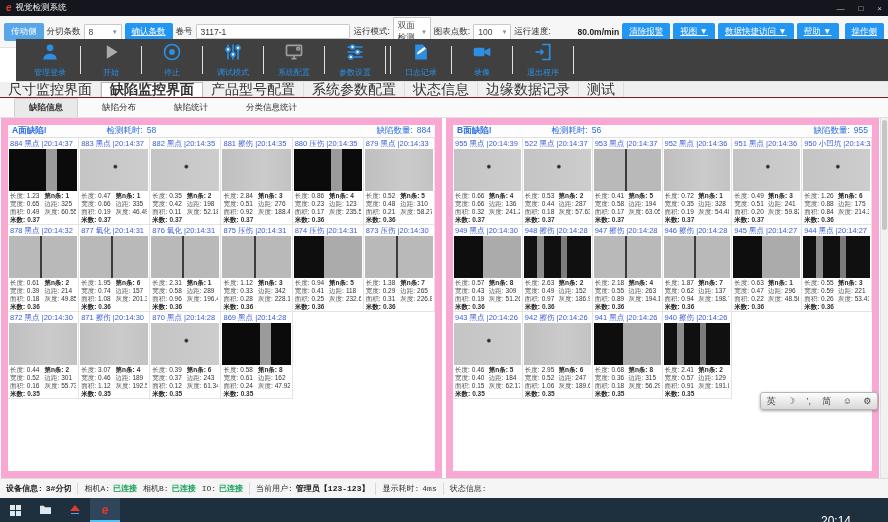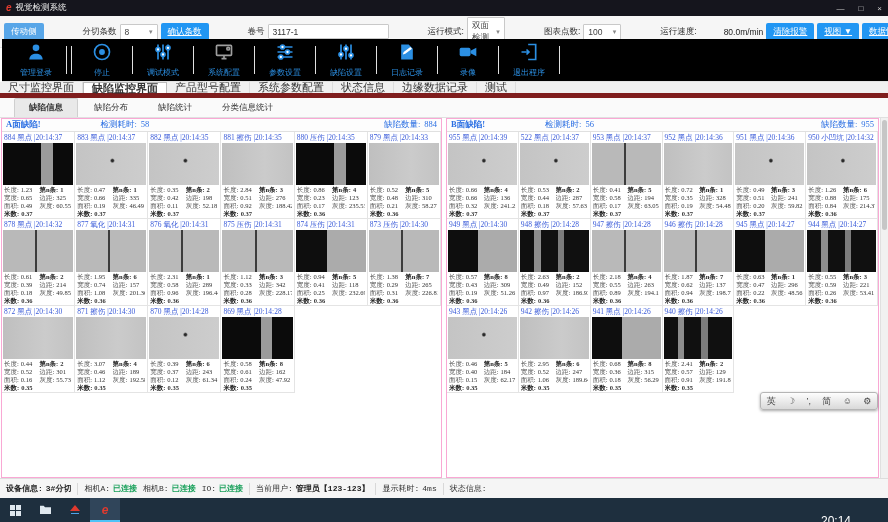--- a/index.html
+++ b/index.html
@@ -11,45 +11,45 @@
   .titlebar { position:absolute; top:0; left:0; right:0; height:16px; background:#15151d; display:flex; align-items:center; padding:0 6px; color:#e8e8e8; font-size:8.5px; }
   .logo { color:#e23a2e; font-weight:bold; font-style:italic; margin-right:4px; font-size:10px; line-height:10px; }
   .winctrl { margin-left:auto; display:flex; gap:14px; color:#cfcfcf; font-size:8px; }
   .winctrl span { cursor:pointer; }
 
   
   .toolbar { position:absolute; top:16px; left:0; right:0; height:32px; background:#f6f6f6; border-bottom:1px solid #e2e2e2; display:flex; align-items:center; gap:3px; padding:0 4px; font-size:8.5px; color:#333; }
   .btn { border:none; border-radius:2px; color:#fff; font-size:8.5px; padding:3px 7px; cursor:pointer; font-family:inherit; white-space:nowrap; }
   .btn-blue { background:#2196f3;text-decoration:underline; }
   .btn-light { background:#58a6e8; }
-  .lbl { white-space:nowrap; color:#333;margin-left:36px; }
+  .lbl { white-space:nowrap; color:#333; }
   .dd { background:#fff; border:1px solid #c9c9c9; border-radius:1px; padding:2px 4px; min-width:38px; display:flex; align-items:center; justify-content:space-between; gap:6px; font-size:8.5px; color:#444; cursor:pointer; }
   .dd::after { content:"▾"; color:#888; font-size:7px; }
   .inp { border:1px solid #c9c9c9; border-radius:1px; height:15px; width:268px; font-size:8.5px; padding:0 4px; color:#333; font-family:inherit; }
-  .speed { font-weight:normal; color:#222;padding-left:24px; }
+  .speed { font-weight:bold; color:#222;padding-left:24px; }
   .spacer { flex:1; }
 
   
-  .iconbar { position:absolute; top:39px; left:2px; right:0; height:43px; background:#000000; border-bottom:1px solid #e3e3e3; display:flex; align-items:center; padding:0 6px; }
+  .iconbar { position:absolute; top:39px; left:16px; right:0; height:43px; background:#404040; border-bottom:1px solid #e3e3e3; display:flex; align-items:center; padding:0 6px; }
   .tool { display:flex; flex-direction:column; align-items:center; justify-content:center; gap:1px; width:56px; cursor:pointer; }
   .tool svg { width:20px; height:20px; }
   .tool .tlabel { font-size:8px; color:#2b8fe3; white-space:nowrap; }
   .sep { width:1px; height:28px; background:#e0e0e0; margin:0 2px; }
 
   
-  .maintabs { position:absolute; top:82px; left:0; right:0; height:16px; background:#f0f0f0; border-bottom:5px solid #7f1d1d; display:flex; font-size:11px; }
+  .maintabs { position:absolute; top:82px; left:0; right:0; height:16px; background:#f0f0f0; border-bottom:1px solid #7f1d1d; display:flex; font-size:14px; }
   .mtab { padding:2px 8px; color:#333; border-right:1px solid #ddd; display:flex; align-items:center; cursor:pointer; white-space:nowrap; }
   .mtab.active { background:#fff; border:1px solid #bbb; border-bottom:none; font-weight:bold;text-align:center; }
-  .subtabs { position:absolute; top:98px; left:0; right:0; height:20px; background:#fafafa; border-bottom:1px solid #e0e0e0; display:flex; align-items:flex-end; padding-left:14px; font-size:8.5px; gap:2px; }
+  .subtabs { position:absolute; top:98px; left:0; right:0; height:20px; background:#fafafa; border-bottom:1px solid #e0e0e0; display:flex; align-items:flex-end; padding-left:14px; font-size:8.5px; gap:10px; }
   .stab { padding:3px 14px; color:#333; cursor:pointer; white-space:nowrap; }
   .stab.active { background:#e9e9e9; border:1px solid #cfcfcf; border-bottom:none; border-radius:2px 2px 0 0; font-weight:bold; }
 
   
   .content { position:absolute; top:118px; left:0; right:0; height:360px; background:#fff; }
-  .panel { position:absolute; top:0; bottom:0; border:1px solid #f9a8d4; overflow:hidden;font-family:Liberation Serif, serif; }
+  .panel { position:absolute; top:0; bottom:0; border:7px solid #f9a8d4; overflow:hidden; }
   .panelA { left:1px; width:441px; }
   .panelB { left:446px; width:433px; }
   .phead { height:13px; display:flex; align-items:center; font-size:8.5px; color:#2b6fe3; padding:0 4px; border-bottom:1px solid #e0e0e0; background:#fdfdfd; }
   .ptitle { font-weight:bold; }
   .pstat { margin-left:auto; display:flex; gap:4px; }
   .pstat2 { margin-left:60px; display:flex; gap:4px; }
   .grid { display:grid; grid-template-columns:repeat(6,1fr); grid-auto-rows:87px; }
   .cell { border-right:1px solid #e4e4e4; border-bottom:1px solid #e4e4e4; overflow:hidden; cursor:pointer; }
   .cell-h { height:11px; font-size:7.5px; color:#3a5bd9; padding:1px 2px 0 2px; white-space:nowrap; overflow:hidden; }
   .cell-img { height:42px; margin:0 1px; }
@@ -141,20 +141,26 @@
 
   <div class="iconbar">
     <div class="tool">
       <span><svg viewBox="0 0 24 24" width="20" height="20">
             <circle cx="12" cy="7" r="4" fill="#2b8fe3"></circle>
             <path d="M4 21c0-5 4-7 8-7s8 2 8 7z" fill="#2b8fe3"></path>
           </svg></span>
       <span class="tlabel">管理登录</span>
     </div>
     <div class="sep"></div>
+    <div class="tool">
+      <span><svg viewBox="0 0 24 24" width="20" height="20">
+            <path d="M7 4l13 8-13 8z" fill="#ababab"></path>
+          </svg></span>
+      <span class="tlabel">开始</span>
+    </div>
     <div class="sep"></div>
     <div class="tool">
       <span><svg viewBox="0 0 24 24" width="20" height="20">
             <circle cx="12" cy="12" r="9" fill="none" stroke="#2b8fe3" stroke-width="2"></circle>
             <circle cx="12" cy="12" r="3.5" fill="#2b8fe3"></circle>
           </svg></span>
       <span class="tlabel">停止</span>
     </div>
     <div class="sep"></div>
     <div class="tool">
@@ -179,29 +185,20 @@
     <div class="tool">
       <span><svg viewBox="0 0 24 24" width="20" height="20" stroke="#2b8fe3" stroke-width="2" fill="#fff">
             <path d="M3 6h18M3 12h18M3 18h18"></path>
             <circle cx="9" cy="6" r="2.4"></circle>
             <circle cx="15" cy="12" r="2.4"></circle>
             <circle cx="7" cy="18" r="2.4"></circle>
           </svg></span>
       <span class="tlabel">参数设置</span>
     </div>
     <div class="sep"></div>
-    <div class="tool">
-      <span><svg viewBox="0 0 24 24" width="20" height="20" stroke="#2b8fe3" stroke-width="2" fill="#fff">
-            <path d="M6 3v18M12 3v18M18 3v18"></path>
-            <circle cx="6" cy="15" r="2.4"></circle>
-            <circle cx="12" cy="8" r="2.4"></circle>
-            <circle cx="18" cy="16" r="2.4"></circle>
-          </svg></span>
-      <span class="tlabel">缺陷设置</span>
-    </div>
     <div class="sep"></div>
     <div class="tool">
       <span><svg viewBox="0 0 24 24" width="20" height="20">
             <path d="M5 3h9l5 5v13H5z" fill="#2b8fe3"></path>
             <path d="M8 12l8-6 2 2-8 6-3 1z" fill="#fff"></path>
           </svg></span>
       <span class="tlabel">日志记录</span>
     </div>
     <div class="sep"></div>
     <div class="tool">

